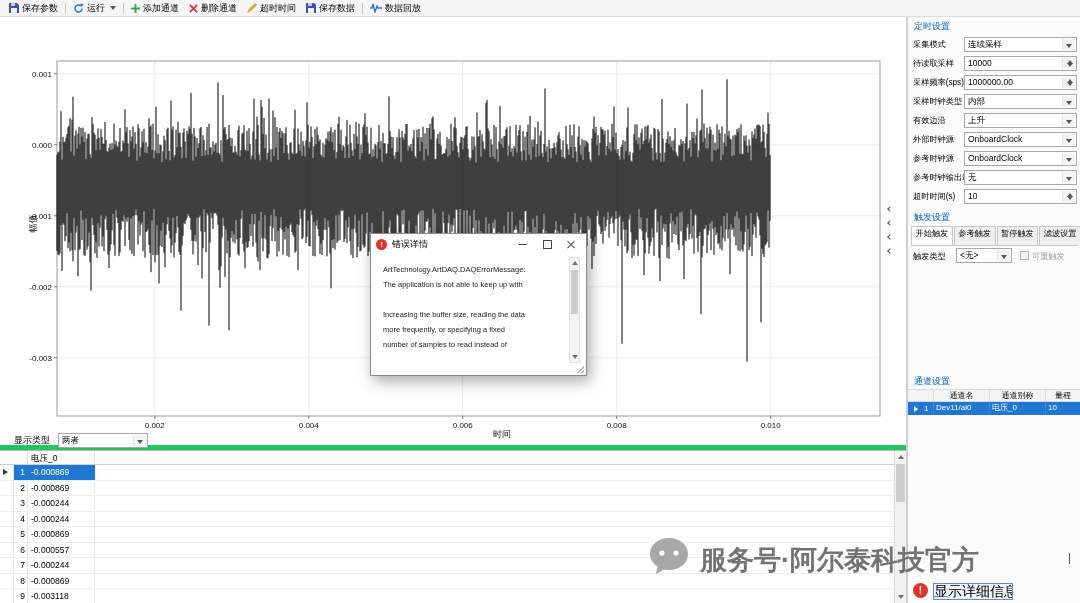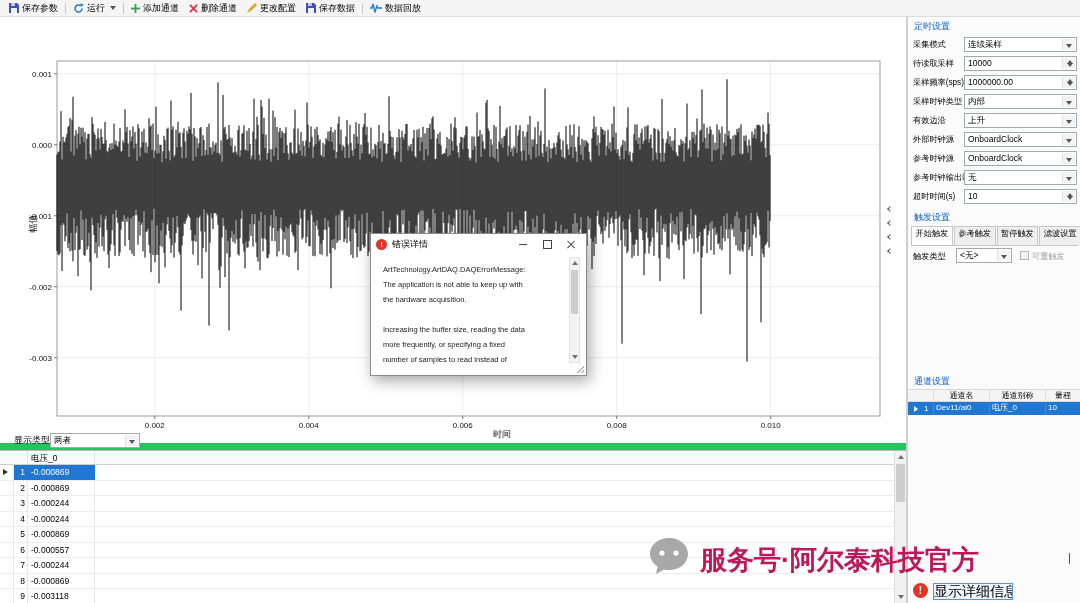--- a/index.html
+++ b/index.html
@@ -11,25 +11,25 @@
   .toolbar { position:absolute; left:0; top:0; width:1080px; height:17px; background:#f5f5f5;
              border-bottom:1px solid #dcdcdc; display:flex; align-items:center; padding-left:4px; }
   .tb-item { display:flex; align-items:center; gap:3px; padding:0 5px; height:15px; cursor:default; white-space:nowrap; }
   .tb-sep { width:1px; height:11px; background:#c9c9c9; margin:0 2px; }
   .ic { display:inline-flex; align-items:center; }
   .caret { width:0; height:0; border-left:3px solid transparent; border-right:3px solid transparent;
            border-top:4px solid #555; margin-left:2px; }
 
   
   .chart-panel { position:absolute; left:0; top:17px; width:906px; height:433px; background:#fff;
-                 border-bottom:7px solid #22c55e; }
+                 border-bottom:5px solid #22c55e; }
   #chart-svg { position:absolute; left:0; top:0; }
   .y-axis-label { position:absolute; left:24px; top:200px; transform:rotate(-90deg); font-size:9px; color:#111; }
   .x-axis-label { position:absolute; left:425px; top:411px; width:86px; text-align:right; font-size:9px; color:#111; }
-  .display-row { position:absolute; left:14px; top:415px; height:16px; display:flex; align-items:center; }
+  .display-row { position:absolute; left:14px; top:415px; height:16px; display:flex; align-items:center; gap:8px; }
 
   .collapse-strip { position:absolute; left:885px; top:190px; width:10px; display:flex;
                     flex-direction:column; gap:10px; align-items:center; }
   .chev-l { width:4px; height:4px; border-left:1.4px solid #555; border-bottom:1.4px solid #555; transform:rotate(45deg); }
   .chev-r { width:4px; height:4px; border-left:1.4px solid #555; border-bottom:1.4px solid #555; transform:rotate(225deg); }
 
   
   .sel-box, .spin-box { position:relative; background:#fff; border:1px solid #a3a9ad; height:15px; }
   .ctl-val { display:block; line-height:13px; padding-left:3px; margin-right:14px; overflow:hidden;
              white-space:nowrap; font-size:8.5px; position:relative; z-index:1; }
@@ -127,21 +127,21 @@
                         border-right:3px solid transparent; border-bottom:4px solid #707070; }
   .dlg-scroll::after { content:""; position:absolute; bottom:3px; left:2px; border-left:3px solid transparent;
                        border-right:3px solid transparent; border-top:4px solid #707070; }
   .dlg-thumb { position:absolute; left:1px; top:12px; width:7px; height:44px; background:#cdcdcd; }
   .grip { position:absolute; right:2px; bottom:2px; width:10px; height:10px;
           background:repeating-linear-gradient(135deg,#b5b5b5 0 1px,transparent 1px 3px);
           clip-path:polygon(100% 0,100% 100%,0 100%); }
 
   
   .watermark { position:absolute; left:648px; top:536px; display:flex; align-items:center; gap:10px;
-               color:#be185d; font-size:27px; font-weight:bold; z-index:99; pointer-events:none; white-space:nowrap; }
+               color:#737373; font-size:27px; font-weight:bold; z-index:99; pointer-events:none; white-space:nowrap; }
 </style>
 </head>
 <body>
 
 <div id="app">
 
   <div class="toolbar">
     <div class="tb-item">
       <span class="ic">
         <svg width="10" height="10" viewBox="0 0 10 10">
@@ -180,21 +180,21 @@
           </svg>
       </span>
       <span>删除通道</span>
     </div>
     <div class="tb-item">
       <span class="ic">
         <svg width="10" height="10" viewBox="0 0 10 10">
             <path d="M0 10 L2 6 L8 0 L10 2 L4 8 Z" fill="#e0a62e"></path>
           </svg>
       </span>
-      <span>更改配置</span>
+      <span>超时时间</span>
     </div>
     <div class="tb-item">
       <span class="ic">
         <svg width="10" height="10" viewBox="0 0 10 10">
             <path d="M0 0h8l2 2v8H0z" fill="#3f51b5"></path>
             <rect x="2" y="0" width="4" height="3" fill="#c5cae9"></rect>
             <rect x="2" y="5" width="6" height="5" fill="#eef0fb"></rect>
           </svg>
       </span>
       <span>保存数据</span>
@@ -434,21 +434,20 @@
     <div class="dlg-title">
       <span class="dlg-icon"></span>
       <span class="dlg-title-text">错误详情</span>
       <span class="wbtn min"></span>
       <span class="wbtn max"></span>
       <span class="wbtn close"></span>
     </div>
     <div class="dlg-lines">
       <div class="dlg-line">ArtTechnology.ArtDAQ.DAQErrorMessage:</div>
       <div class="dlg-line">The application is not able to keep up with</div>
-      <div class="dlg-line">the hardware acquisition.</div>
       <div class="dlg-line"></div>
       <div class="dlg-line">Increasing the buffer size, reading the data</div>
       <div class="dlg-line">more frequently, or specifying a fixed</div>
       <div class="dlg-line">number of samples to read instead of</div>
     </div>
     <div class="dlg-scroll">
       <div class="dlg-thumb"></div>
     </div>
     <div class="grip"></div>
   </div>

